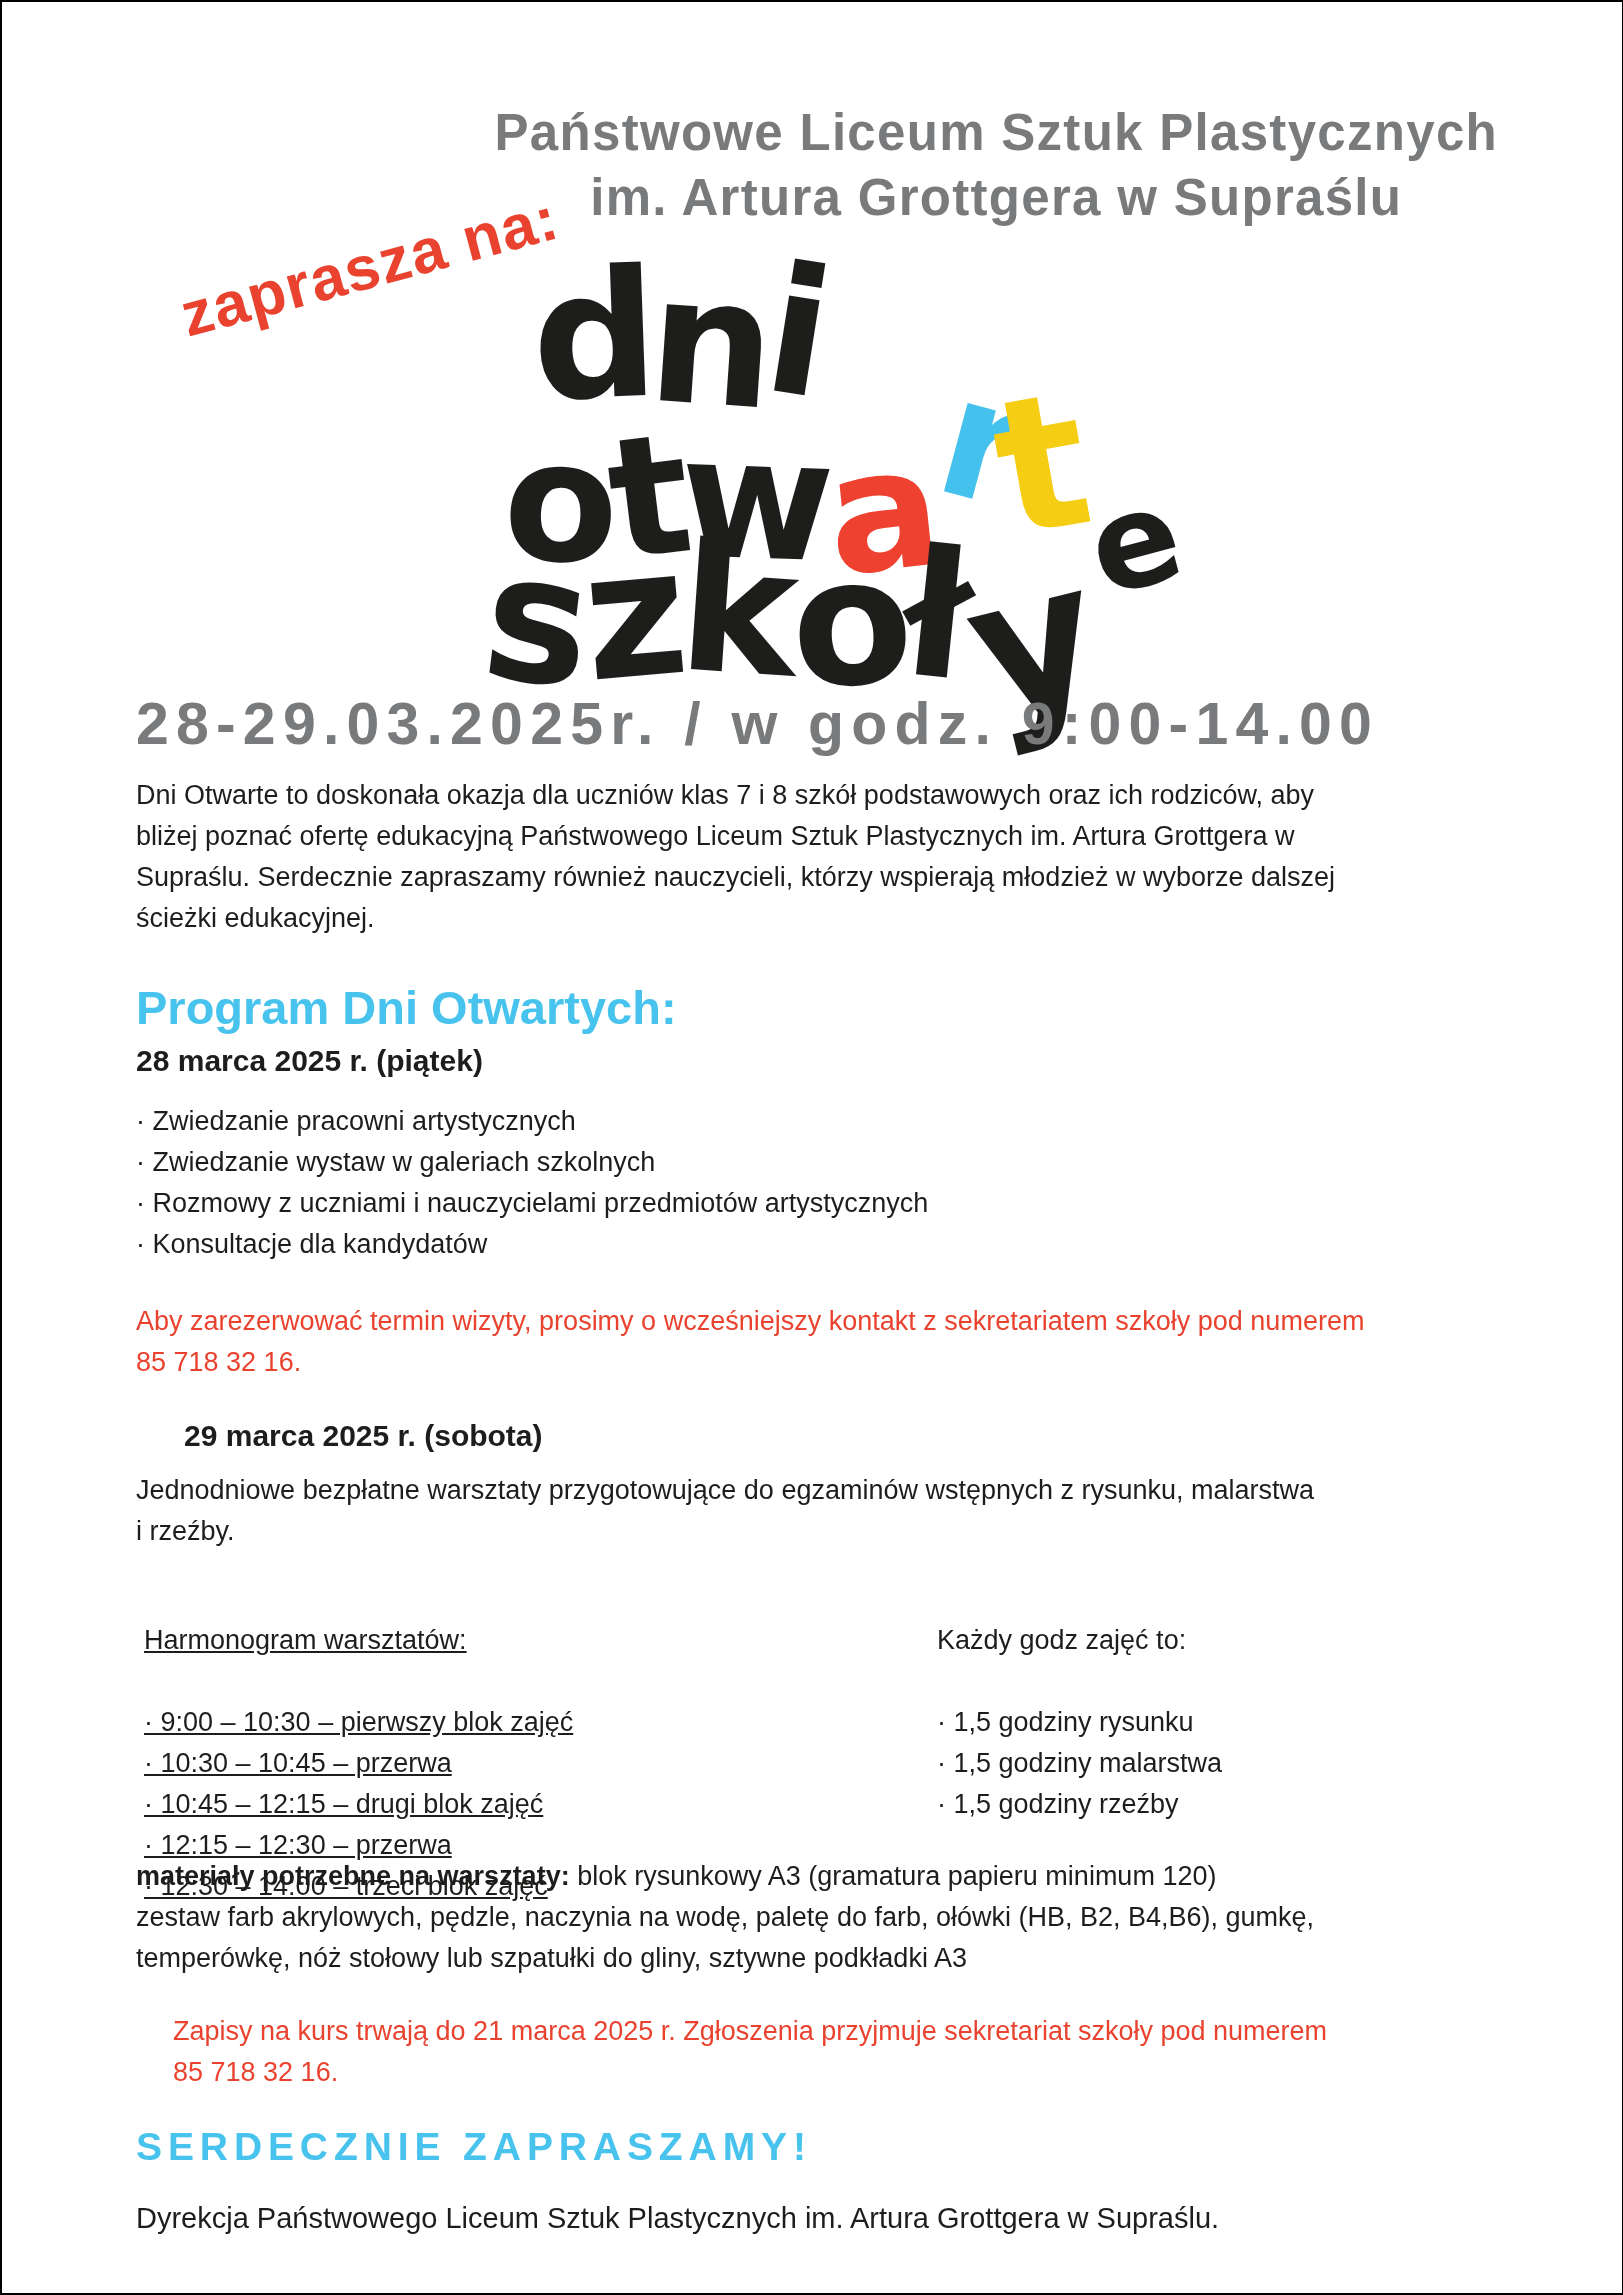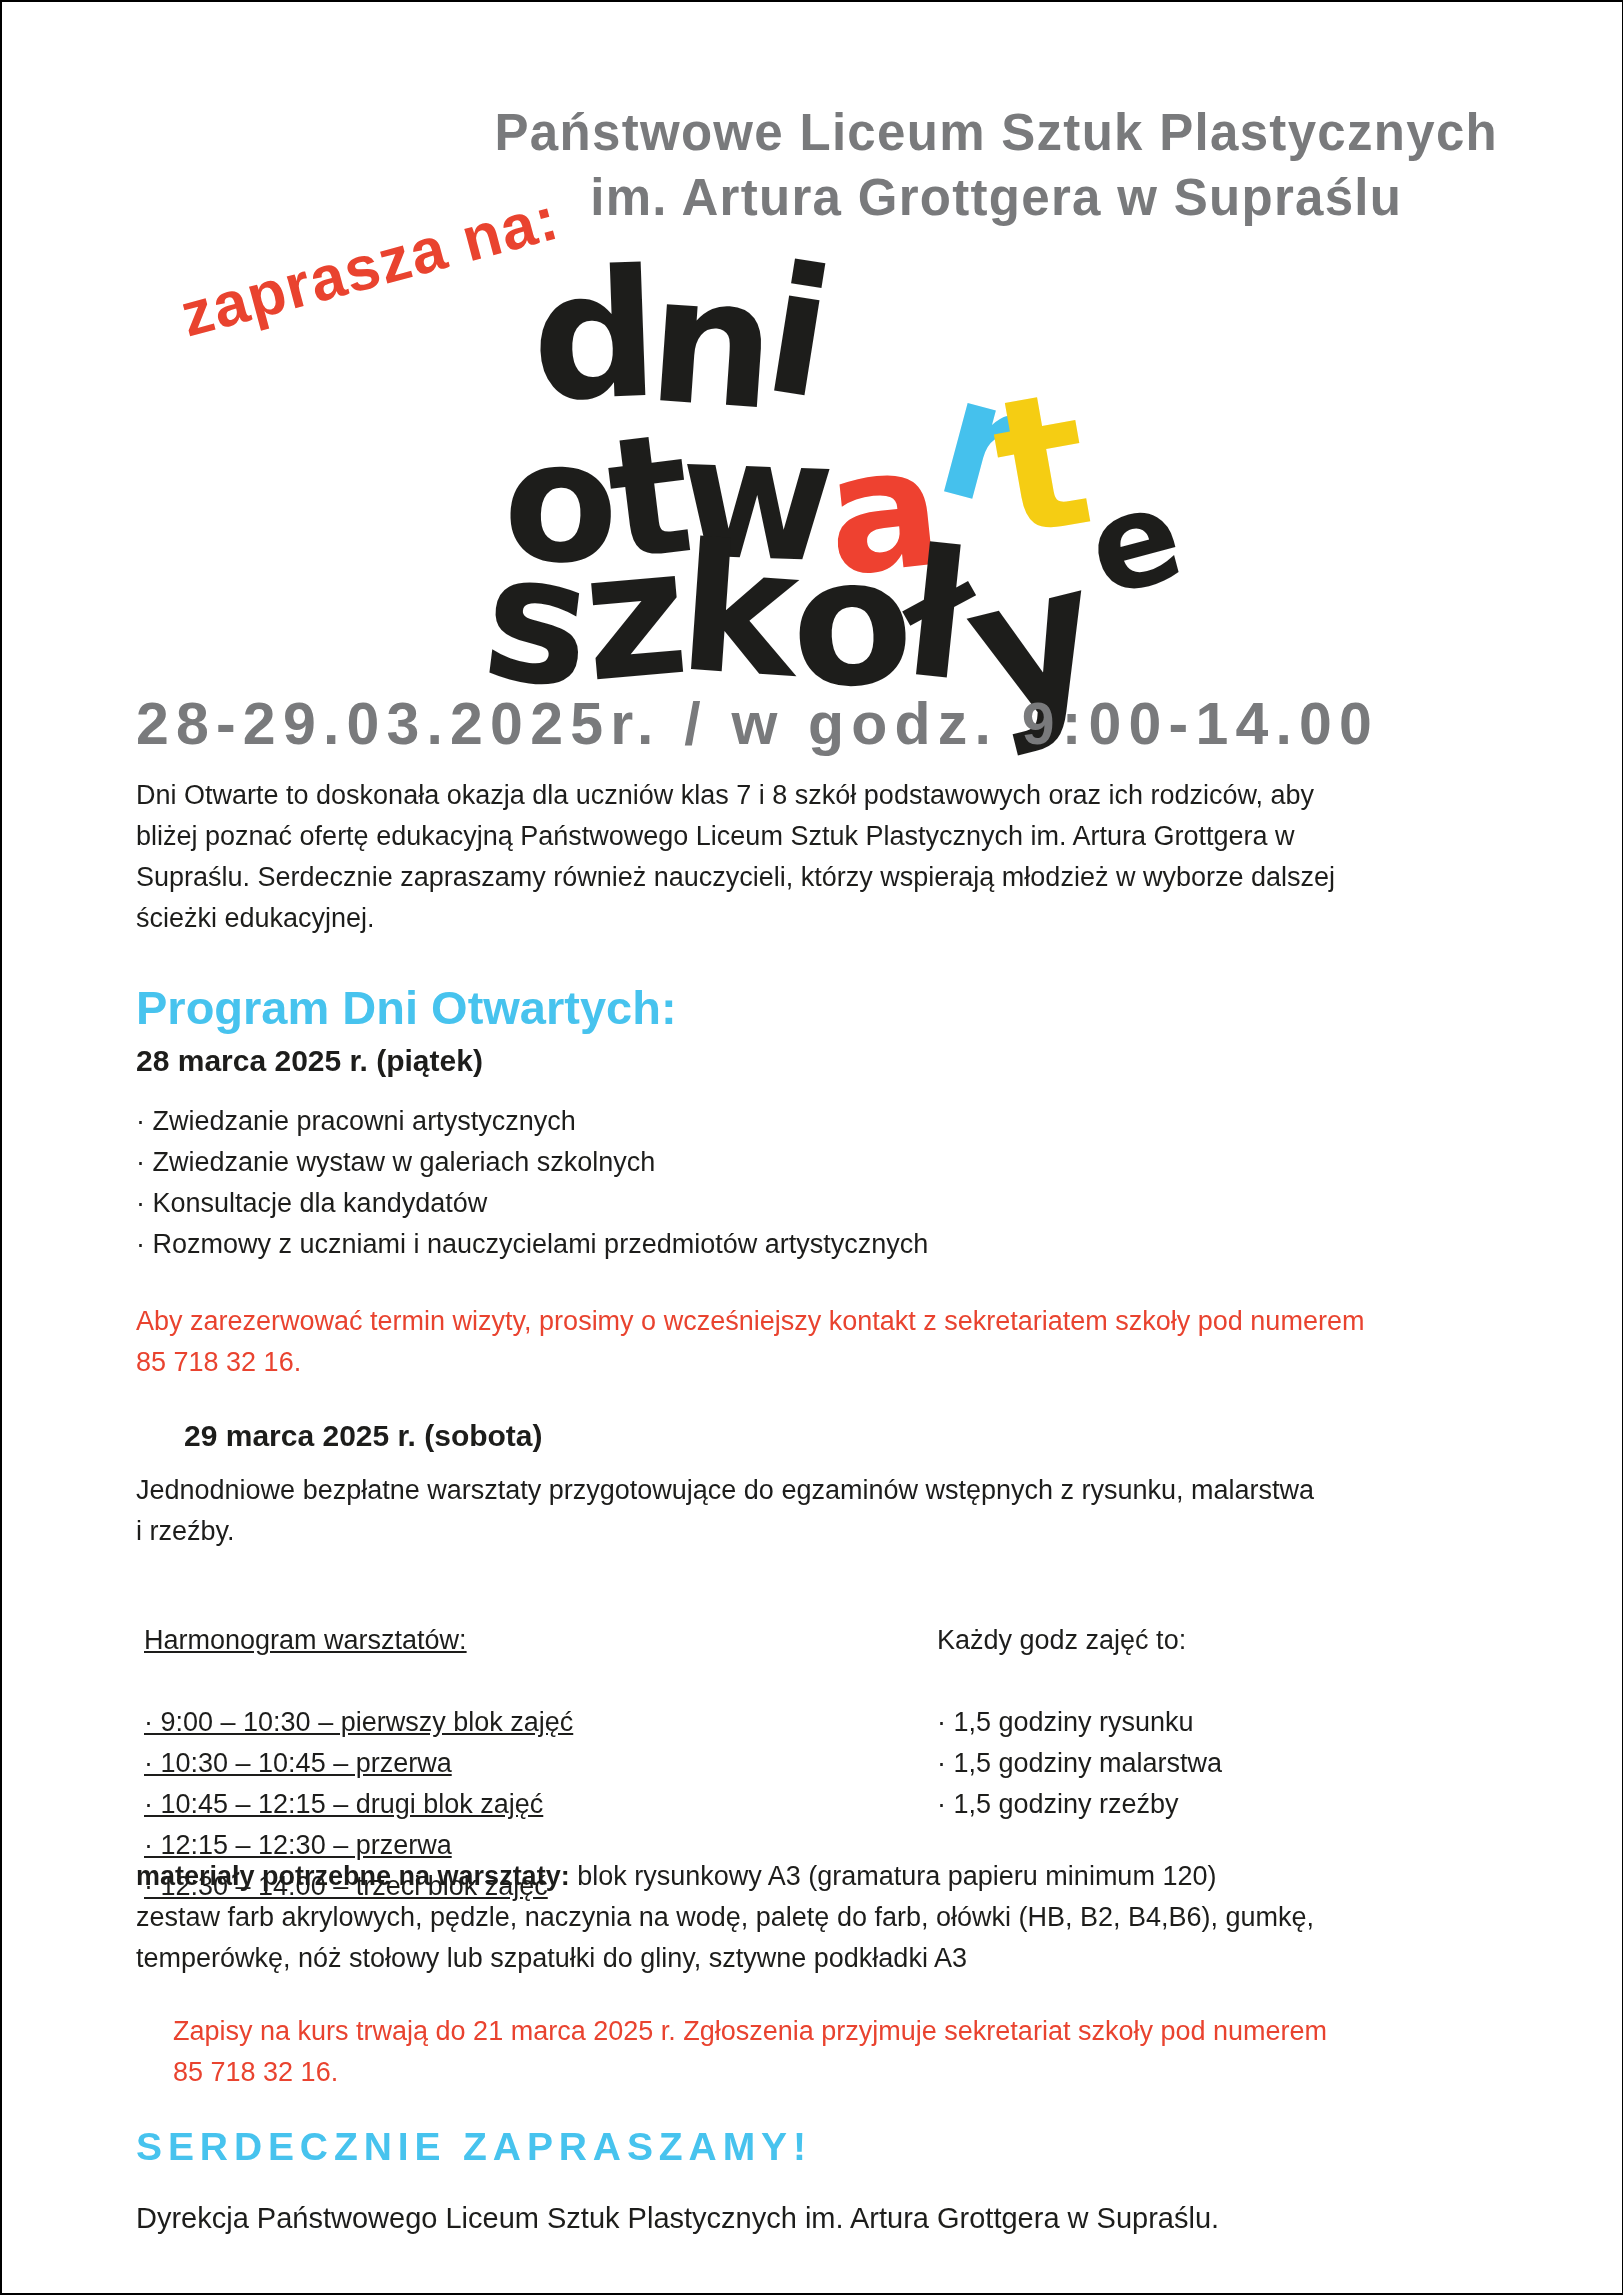--- a/index.html
+++ b/index.html
@@ -105,21 +105,21 @@
 
   <div class="text intro">Dni Otwarte to doskonała okazja dla uczniów klas 7 i 8 szkół podstawowych oraz ich rodziców, aby
 bliżej poznać ofertę edukacyjną Państwowego Liceum Sztuk Plastycznych im. Artura Grottgera w
 Supraślu. Serdecznie zapraszamy również nauczycieli, którzy wspierają młodzież w wyborze dalszej
 ścieżki edukacyjnej.</div>
 
   <div class="program-title">Program Dni Otwartych:</div>
 
   <div class="subhead day1-title">28 marca 2025 r. (piątek)</div>
 
-  <div class="text day1-list"><div>· Zwiedzanie pracowni artystycznych</div><div>· Zwiedzanie wystaw w galeriach szkolnych</div><div>· Konsultacje dla kandydatów</div><div>· Rozmowy z uczniami i nauczycielami przedmiotów artystycznych</div></div>
+  <div class="text day1-list"><div>· Zwiedzanie pracowni artystycznych</div><div>· Zwiedzanie wystaw w galeriach szkolnych</div><div>· Rozmowy z uczniami i nauczycielami przedmiotów artystycznych</div><div>· Konsultacje dla kandydatów</div></div>
 
   <div class="text red-note red1">Aby zarezerwować termin wizyty, prosimy o wcześniejszy kontakt z sekretariatem szkoły pod numerem
 85 718 32 16.</div>
 
   <div class="subhead day2-title">29 marca 2025 r. (sobota)</div>
 
   <div class="text day2-para">Jednodniowe bezpłatne warsztaty przygotowujące do egzaminów wstępnych z rysunku, malarstwa
 i rzeźby.</div>
 
   <div class="text col-left">

